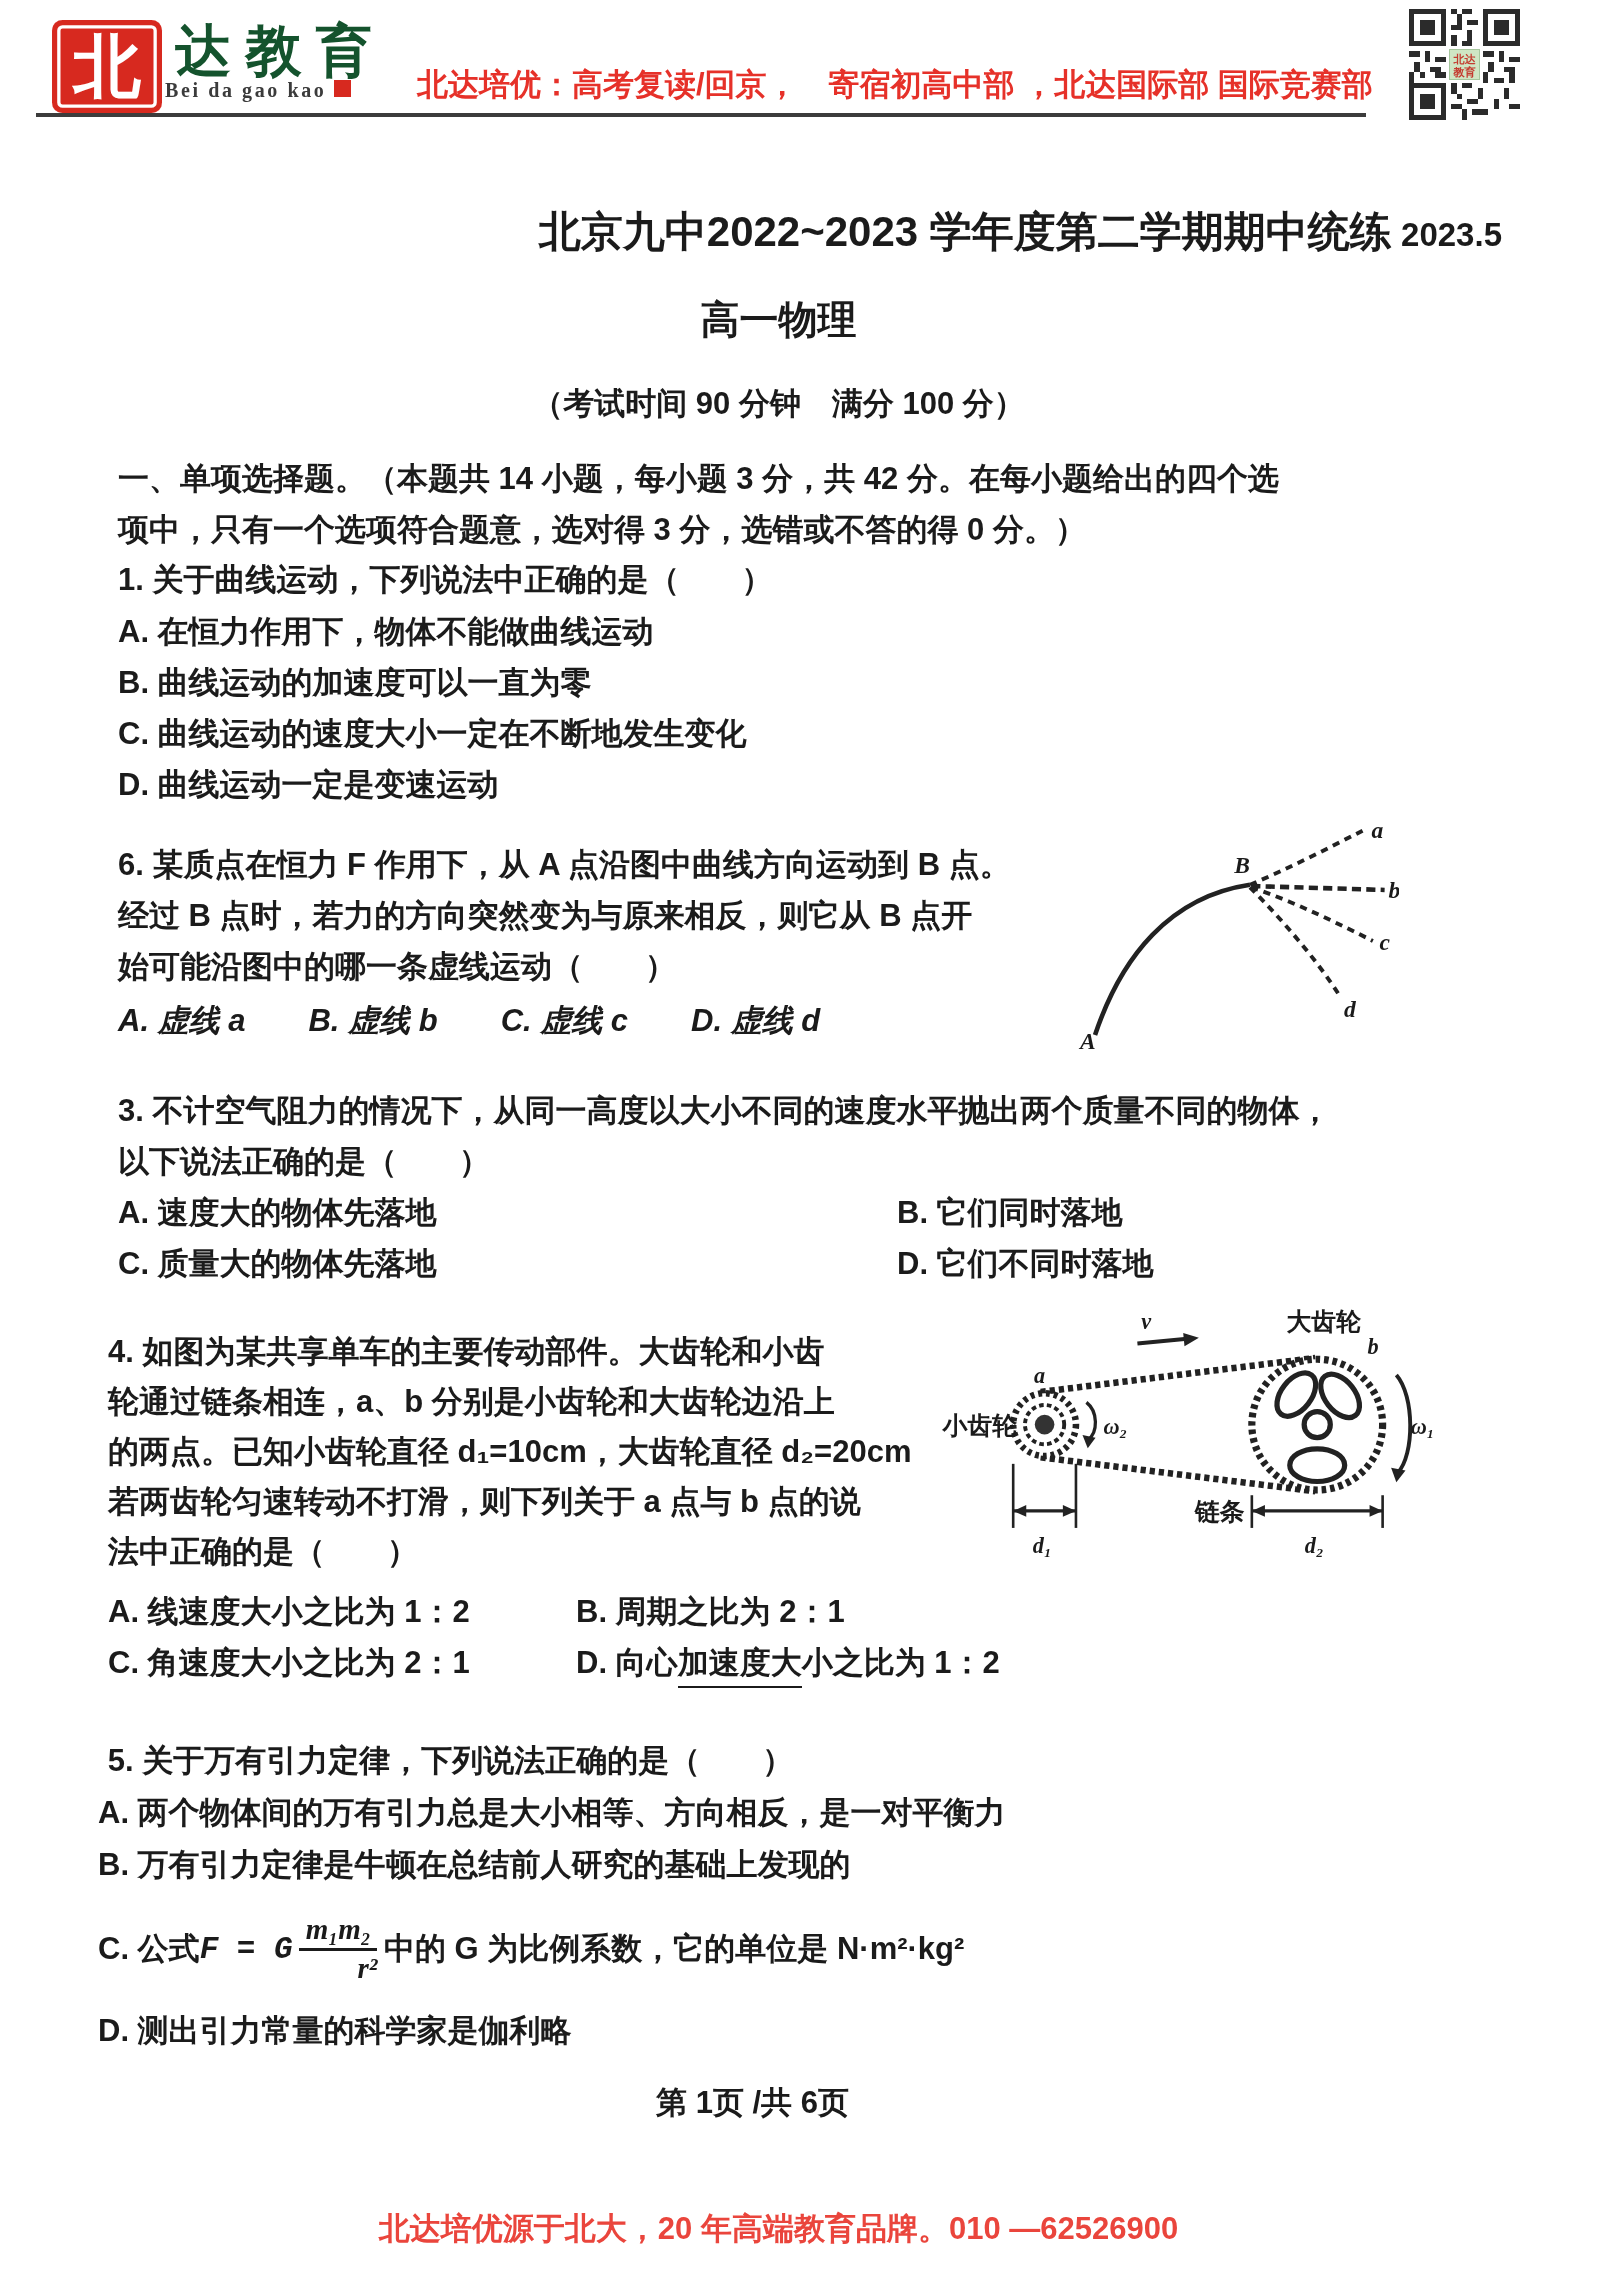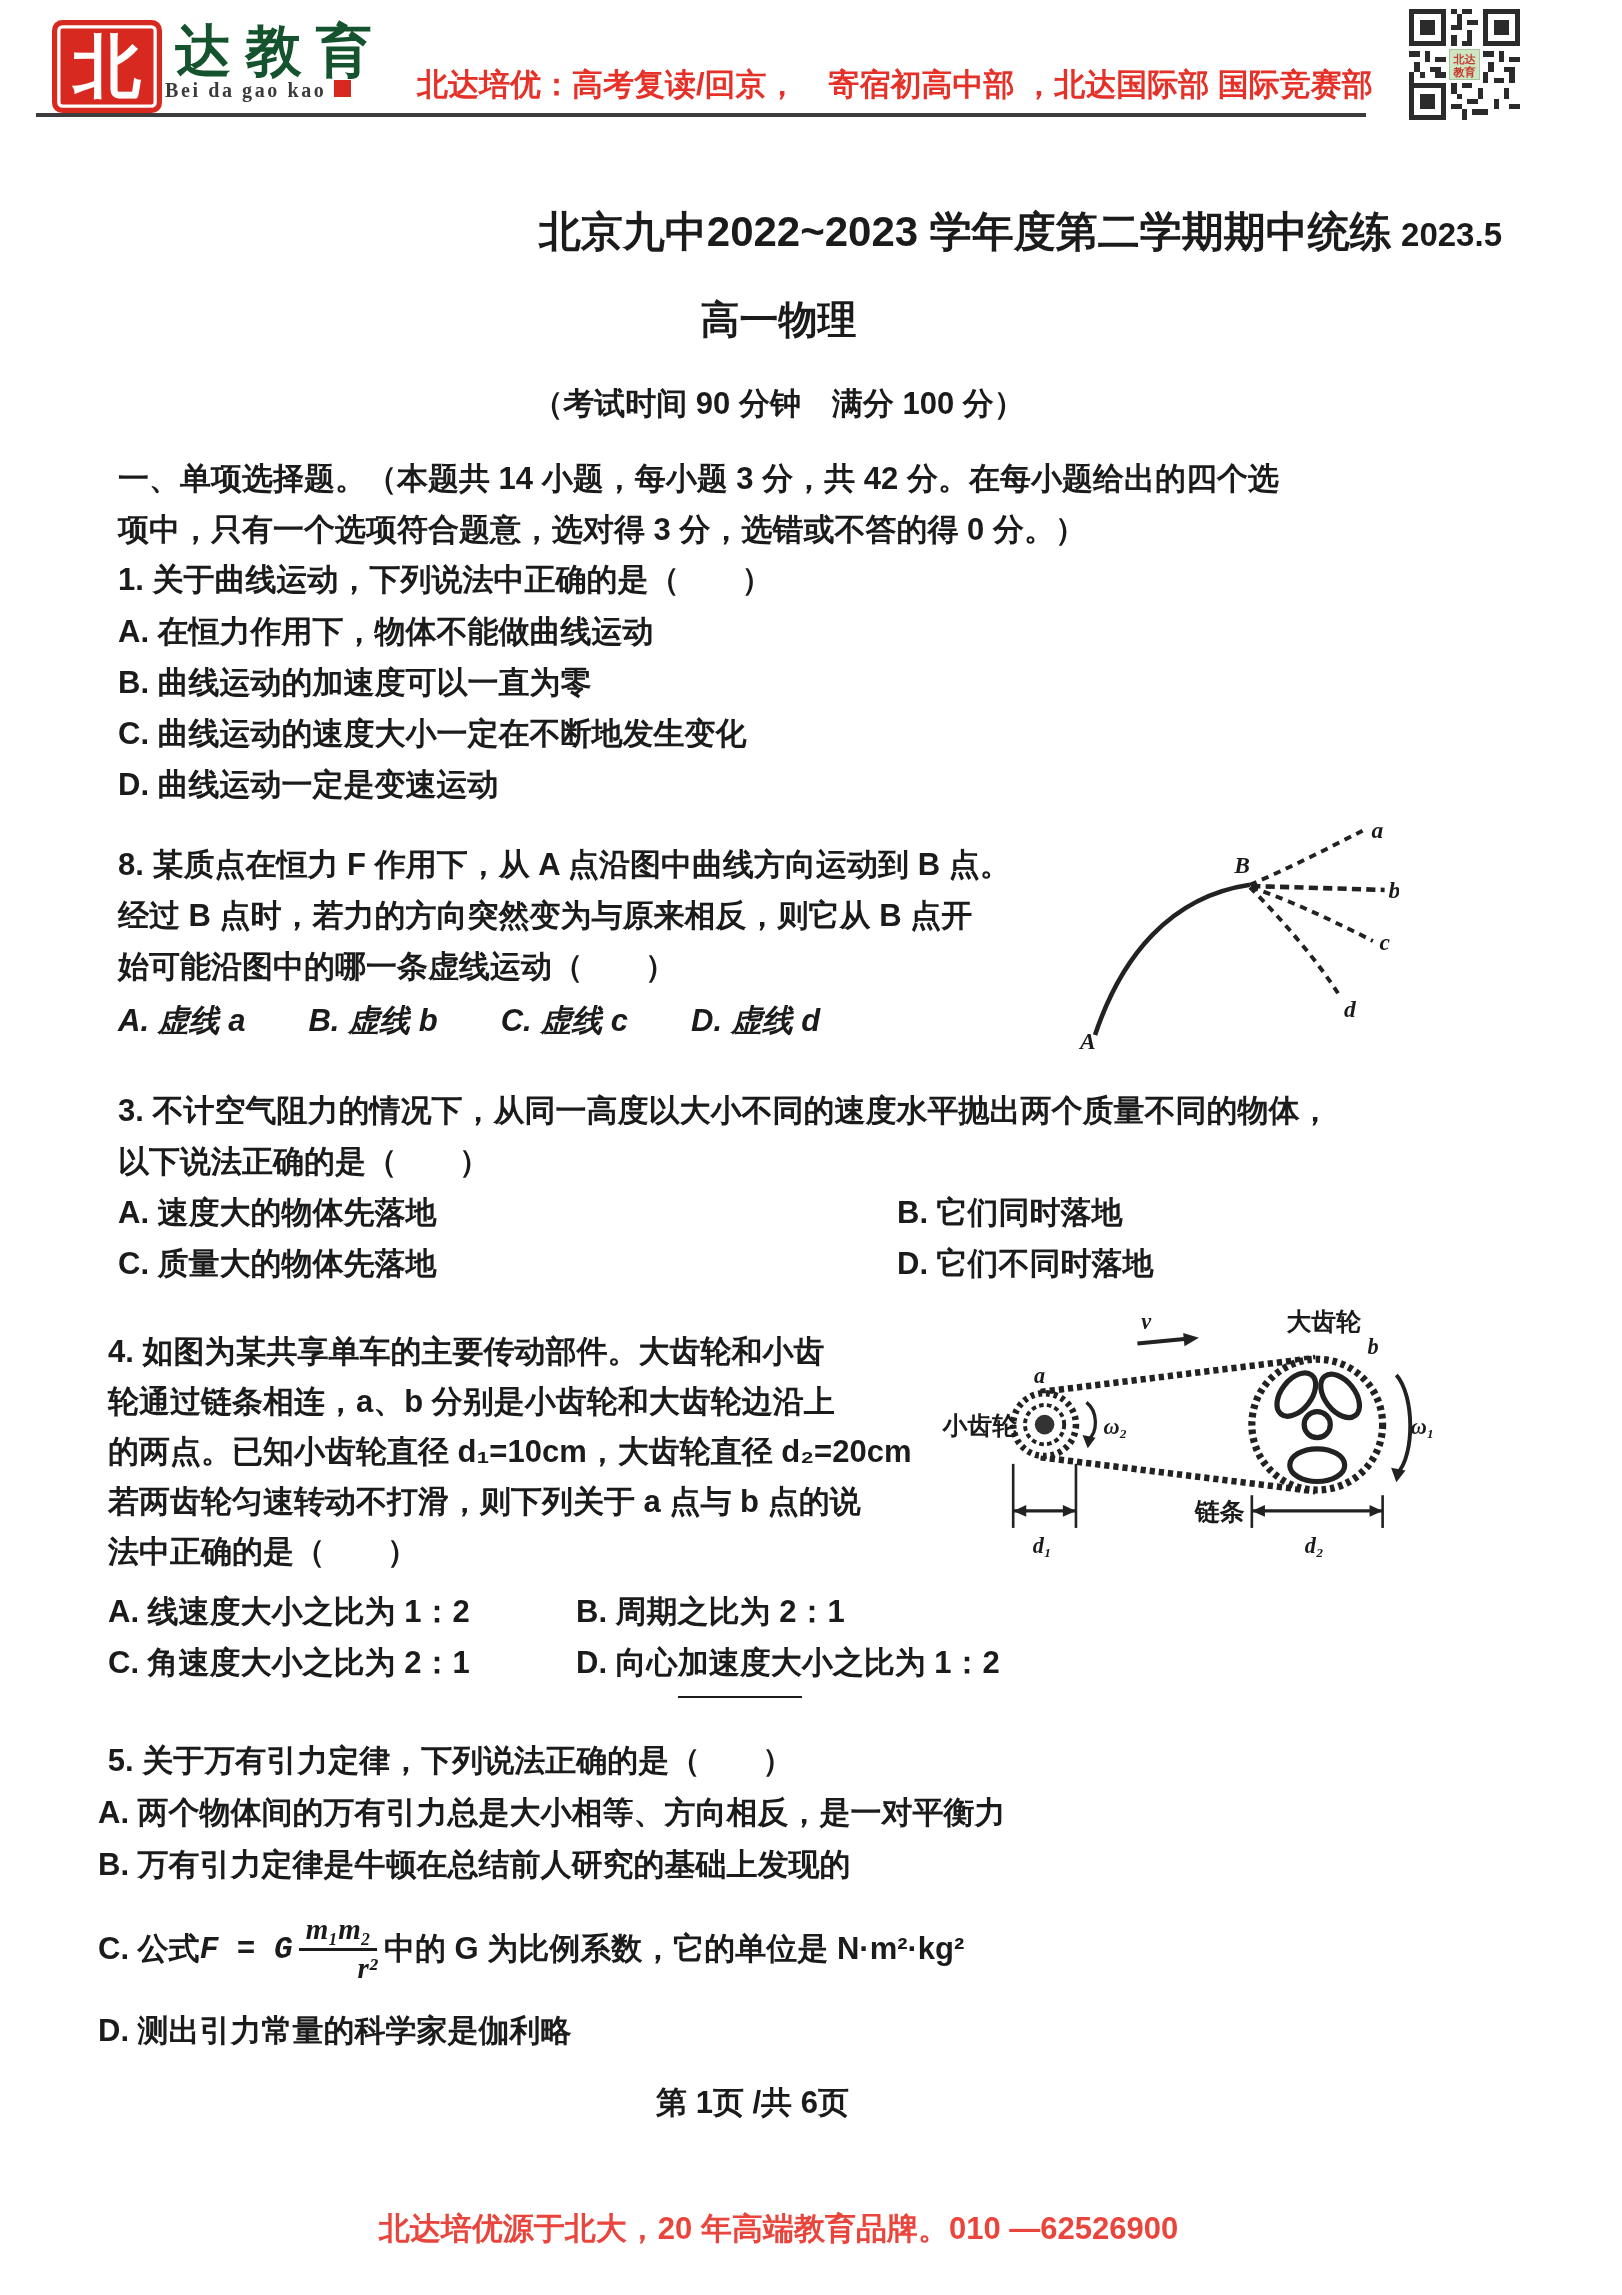--- a/index.html
+++ b/index.html
@@ -41,21 +41,21 @@
   .q2{position:absolute;left:118px;top:839px;width:962px;}
   .q2 .optrow{display:flex;gap:63px;margin-top:2.6px;font-style:italic;}
   .q2svg{position:absolute;left:1046px;top:819px;}
   .q3{position:absolute;left:118px;top:1085px;width:1427px;}
   .row2col{position:relative;height:51px;}
   .row2col .c2-q3{position:absolute;left:779px;top:0;}
   .q4{position:absolute;left:108px;top:1327px;width:890px;}
   .q4 .bodyline{line-height:50px;}
   .q4opts{position:absolute;left:108px;top:1586px;width:1178px;}
   .q4opts .c2-q4{position:absolute;left:468px;top:0;}
-  .uline{border-bottom:2.6px solid #1b1b1b;padding-bottom:16px;}
+  .uline{border-bottom:2.6px solid #1b1b1b;padding-bottom:6px;}
   .q4svg{position:absolute;left:941px;top:1303px;}
   .q5{position:absolute;left:98px;top:1735px;width:1440px;}
   .q5 .bodyline{line-height:52px;}
   .formula-row{display:flex;align-items:center;font-size:31px;font-weight:700;margin:9.2px 0 6.5px 0;height:98px;white-space:nowrap;}
   .fx{font-family:Liberation Mono, monospace;font-style:italic;font-weight:700;}
   .frac{display:inline-flex;flex-direction:column;align-items:flex-end;margin:0 6.5px;font-family:"Liberation Serif",serif;font-style:italic;font-weight:700;font-size:29px;line-height:1.15;}
   .frac .num{border-bottom:3.3px solid #1b1b1b;padding:0 6.5px 1.3px 6.5px;}
   .frac .den{padding-top:1.3px;}
   
   .page-num{position:absolute;left:39px;top:2082px;width:1427px;text-align:center;font-size:31px;font-weight:700;}
@@ -146,21 +146,21 @@
     <div class="bodyline">1. 关于曲线运动，下列说法中正确的是（　　）</div>
     <div class="opts">
       <div class="bodyline">A. 在恒力作用下，物体不能做曲线运动</div>
       <div class="bodyline">B. 曲线运动的加速度可以一直为零</div>
       <div class="bodyline">C. 曲线运动的速度大小一定在不断地发生变化</div>
       <div class="bodyline">D. 曲线运动一定是变速运动</div>
     </div>
   </div>
 
   <div class="q2">
-    <div class="bodyline">8. 某质点在恒力 F 作用下，从 A 点沿图中曲线方向运动到 B 点。</div>
+    <div class="bodyline">6. 某质点在恒力 F 作用下，从 A 点沿图中曲线方向运动到 B 点。</div>
     <div class="bodyline">经过 B 点时，若力的方向突然变为与原来相反，则它从 B 点开</div>
     <div class="bodyline">始可能沿图中的哪一条虚线运动（　　）</div>
     <div class="optrow">
       <span class="bodyline">A. 虚线 a</span>
       <span class="bodyline">B. 虚线 b</span>
       <span class="bodyline">C. 虚线 c</span>
       <span class="bodyline">D. 虚线 d</span>
     </div>
   </div>
 

